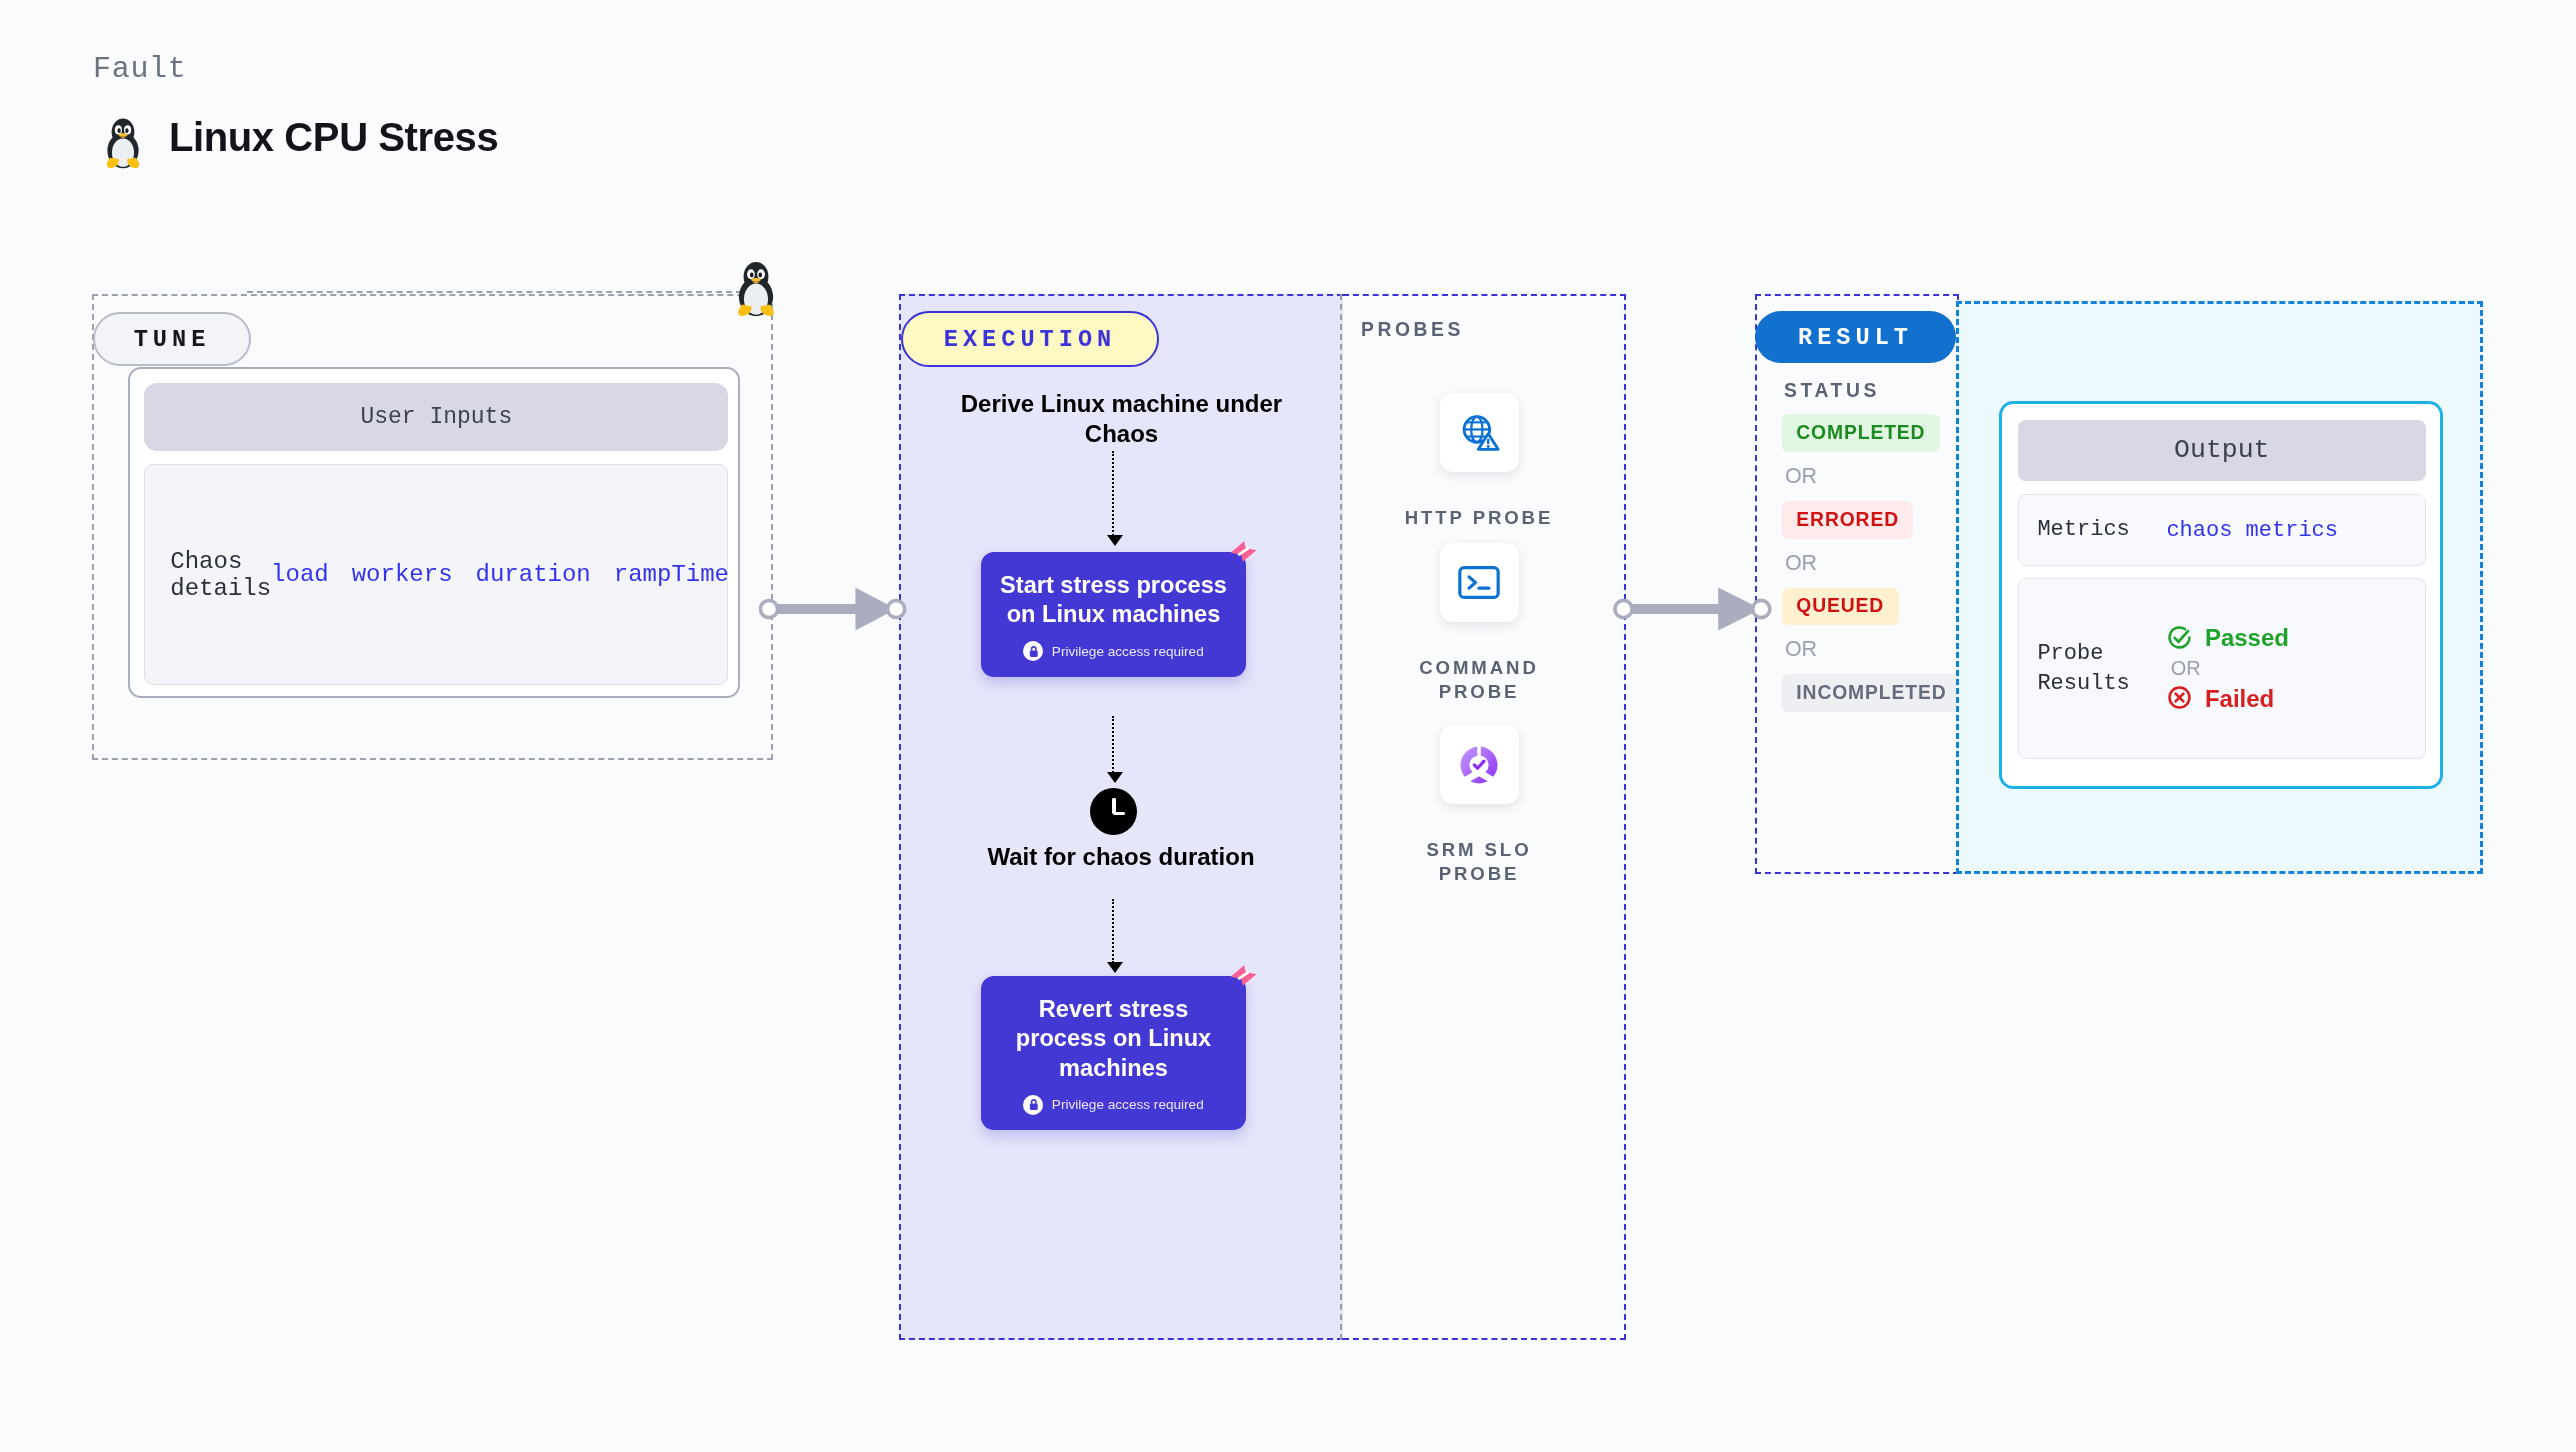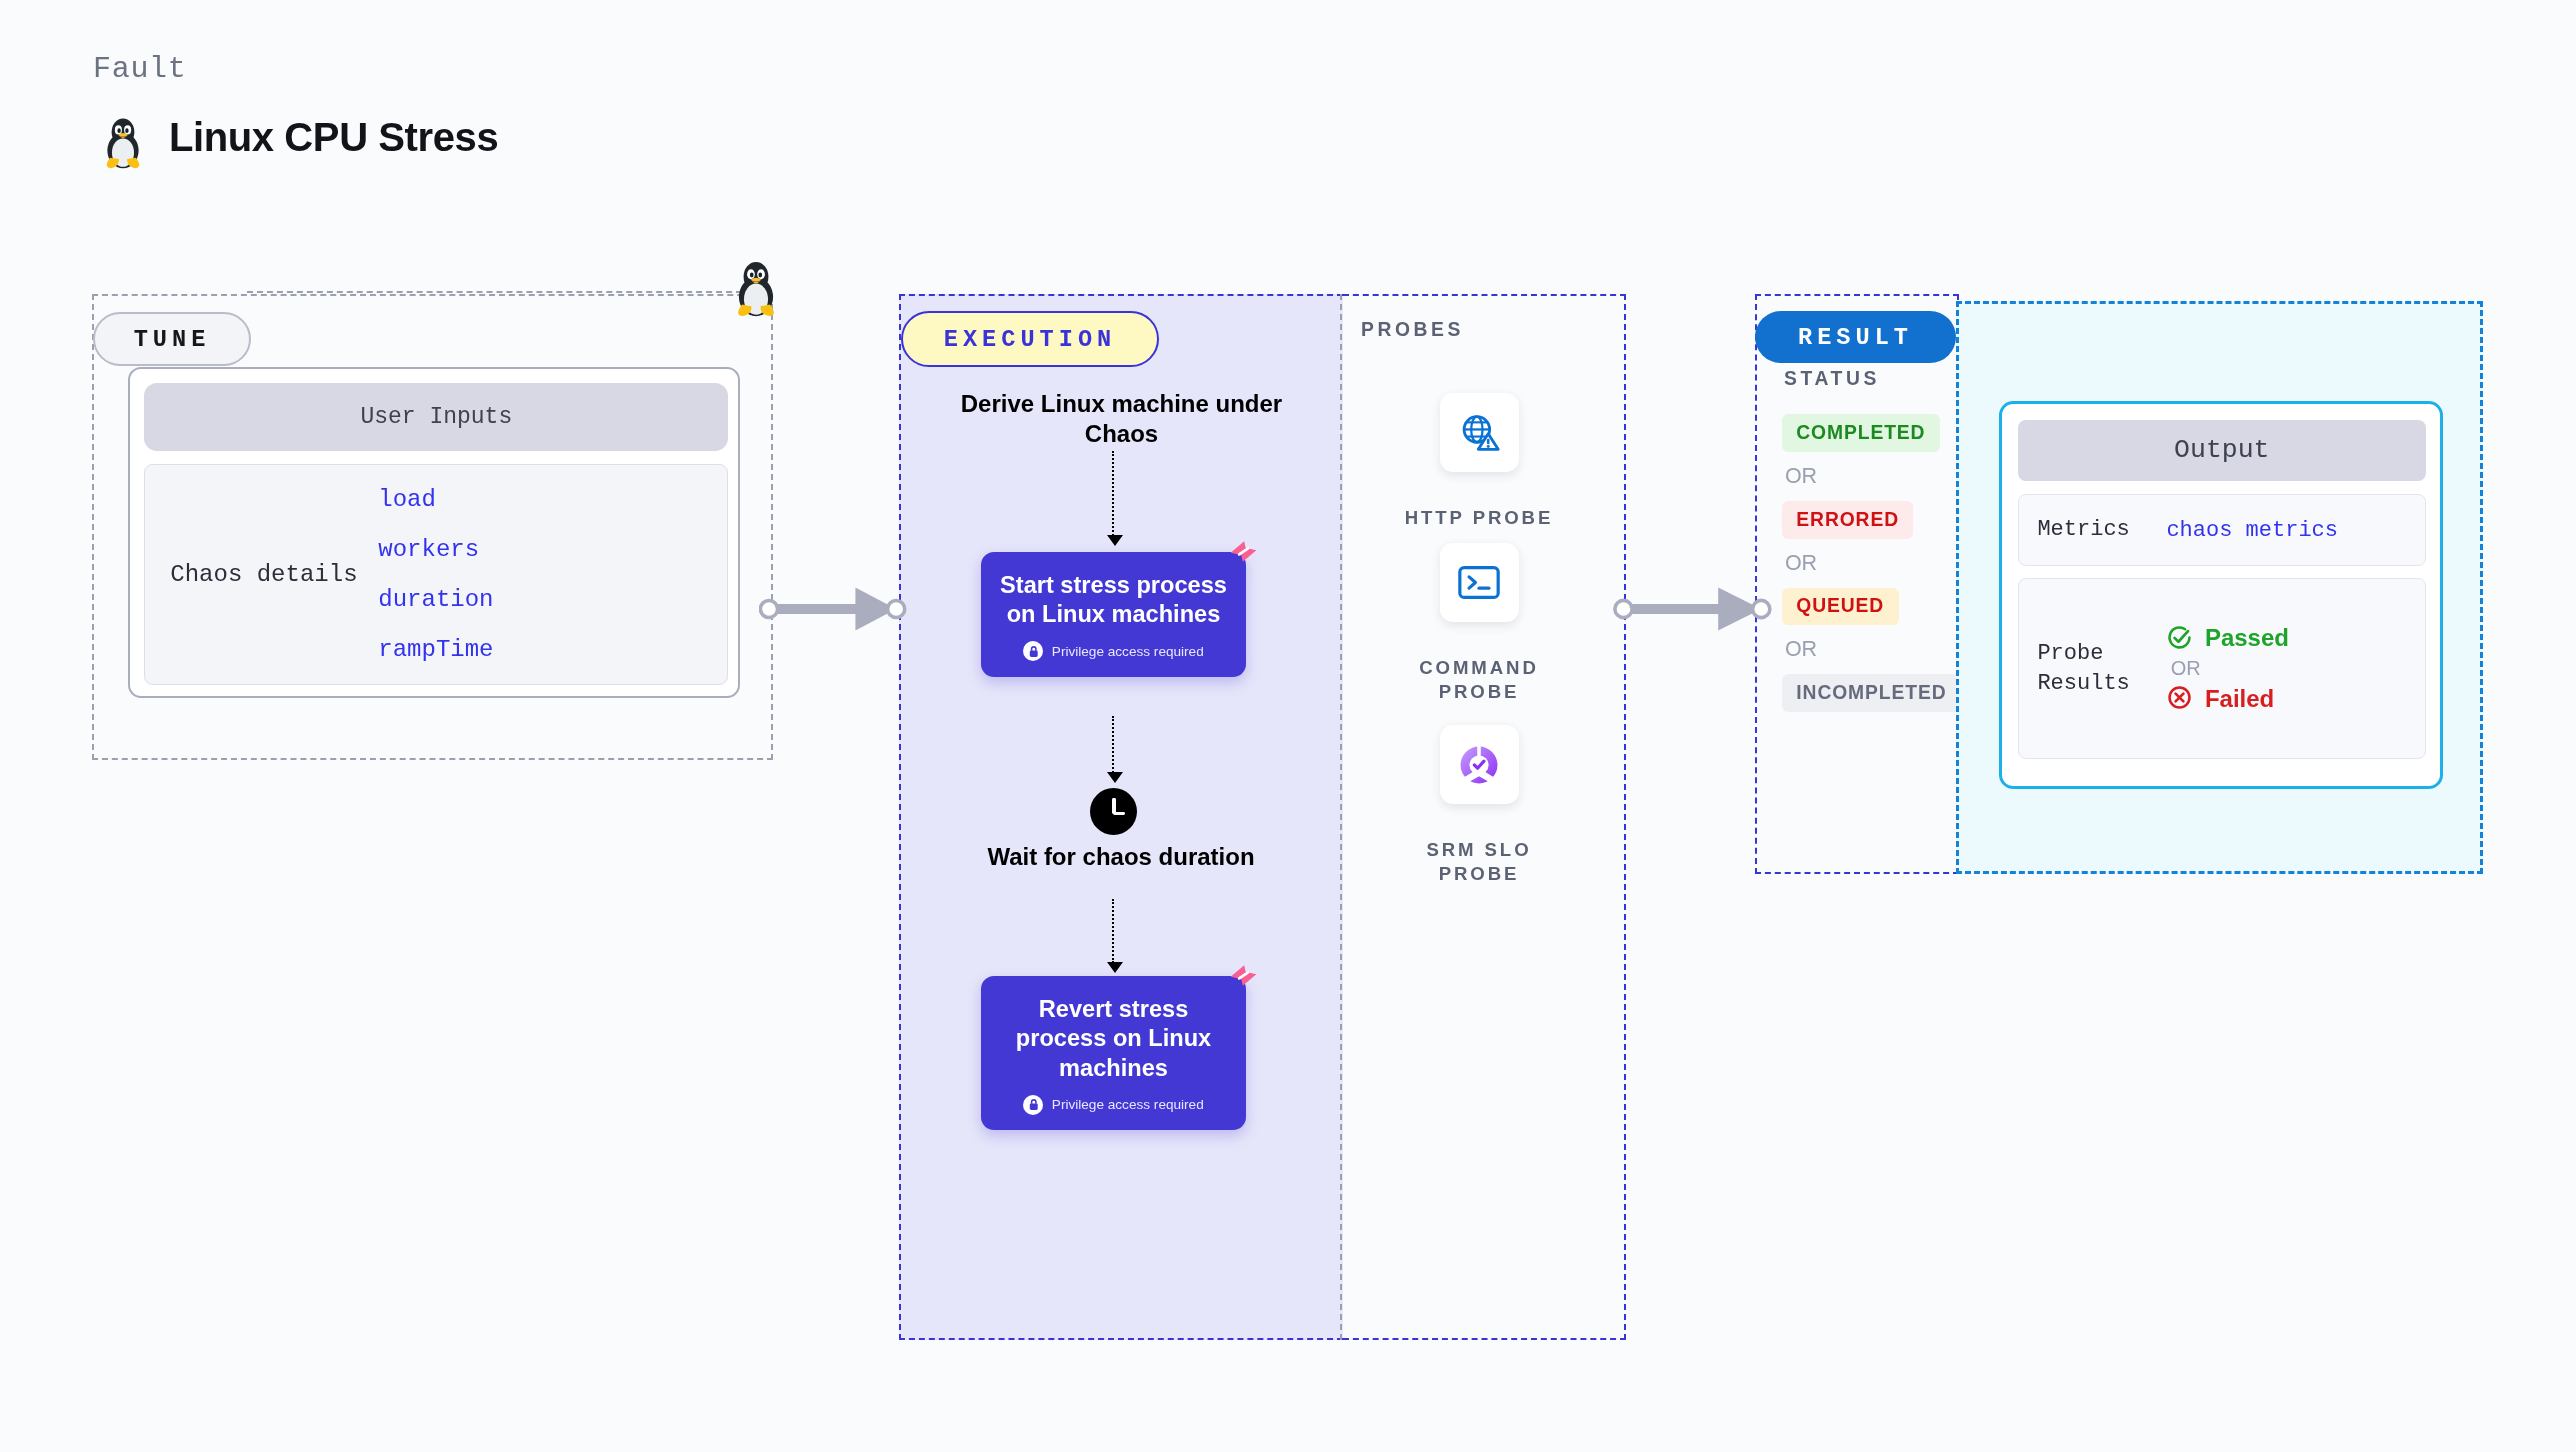--- a/index.html
+++ b/index.html
@@ -94,21 +94,21 @@
   }
   .ui-body{
     position:absolute;left:14.3px;top:95px;width:584px;height:221px;
     background:#f4f5f9;border:1.4px solid #dcdee8;border-radius:8.6px;box-sizing:border-box;
     display:flex;align-items:center;
   }
   .ui-key{
     font-family:"Liberation Mono",monospace;font-size:24px;color:#2b2f3a;
     margin-left:25px;width:208px;
   }
-  .ui-vals{display:flex;flex-direction:column;gap:23px;}
+  .ui-vals{display:flex;flex-direction:row;gap:23px;}
   .ui-val{font-family:"Liberation Mono",monospace;font-size:24px;color:#3333ee;}
 
   
   .conn{position:absolute;z-index:25;}
 
   
   .flow-text{
     position:absolute;text-align:center;font-size:24px;font-weight:bold;
     color:#000;line-height:1.25;
   }
@@ -176,21 +176,21 @@
   .probe-label{
     margin-top:14.3px;text-align:center;font-size:18.6px;font-weight:bold;
     color:#5b6273;letter-spacing:2.9px;line-height:1.28;
   }
   .probe-http{left:1400px;top:393px;}
   .probe-cmd{left:1400px;top:543px;}
   .probe-srm{left:1400px;top:725px;}
 
   
   .status-label{
-    position:absolute;left:1784px;top:368px;
+    position:absolute;left:1784px;top:380px;
     font-size:19.3px;font-weight:bold;color:#5b6273;letter-spacing:3.6px;
   }
   .status-col{position:absolute;left:1782px;top:414px;display:flex;flex-direction:column;}
   .status-badge{
     display:inline-flex;align-items:center;justify-content:center;
     border-radius:6.4px;padding:7.9px 14.3px;font-size:19.3px;font-weight:bold;
     letter-spacing:0.9px;align-self:flex-start;
   }
   .st-completed{background:#e2f7e2;color:#1b8a21;}
   .st-errored{background:#fdeaea;color:#cf1111;}

